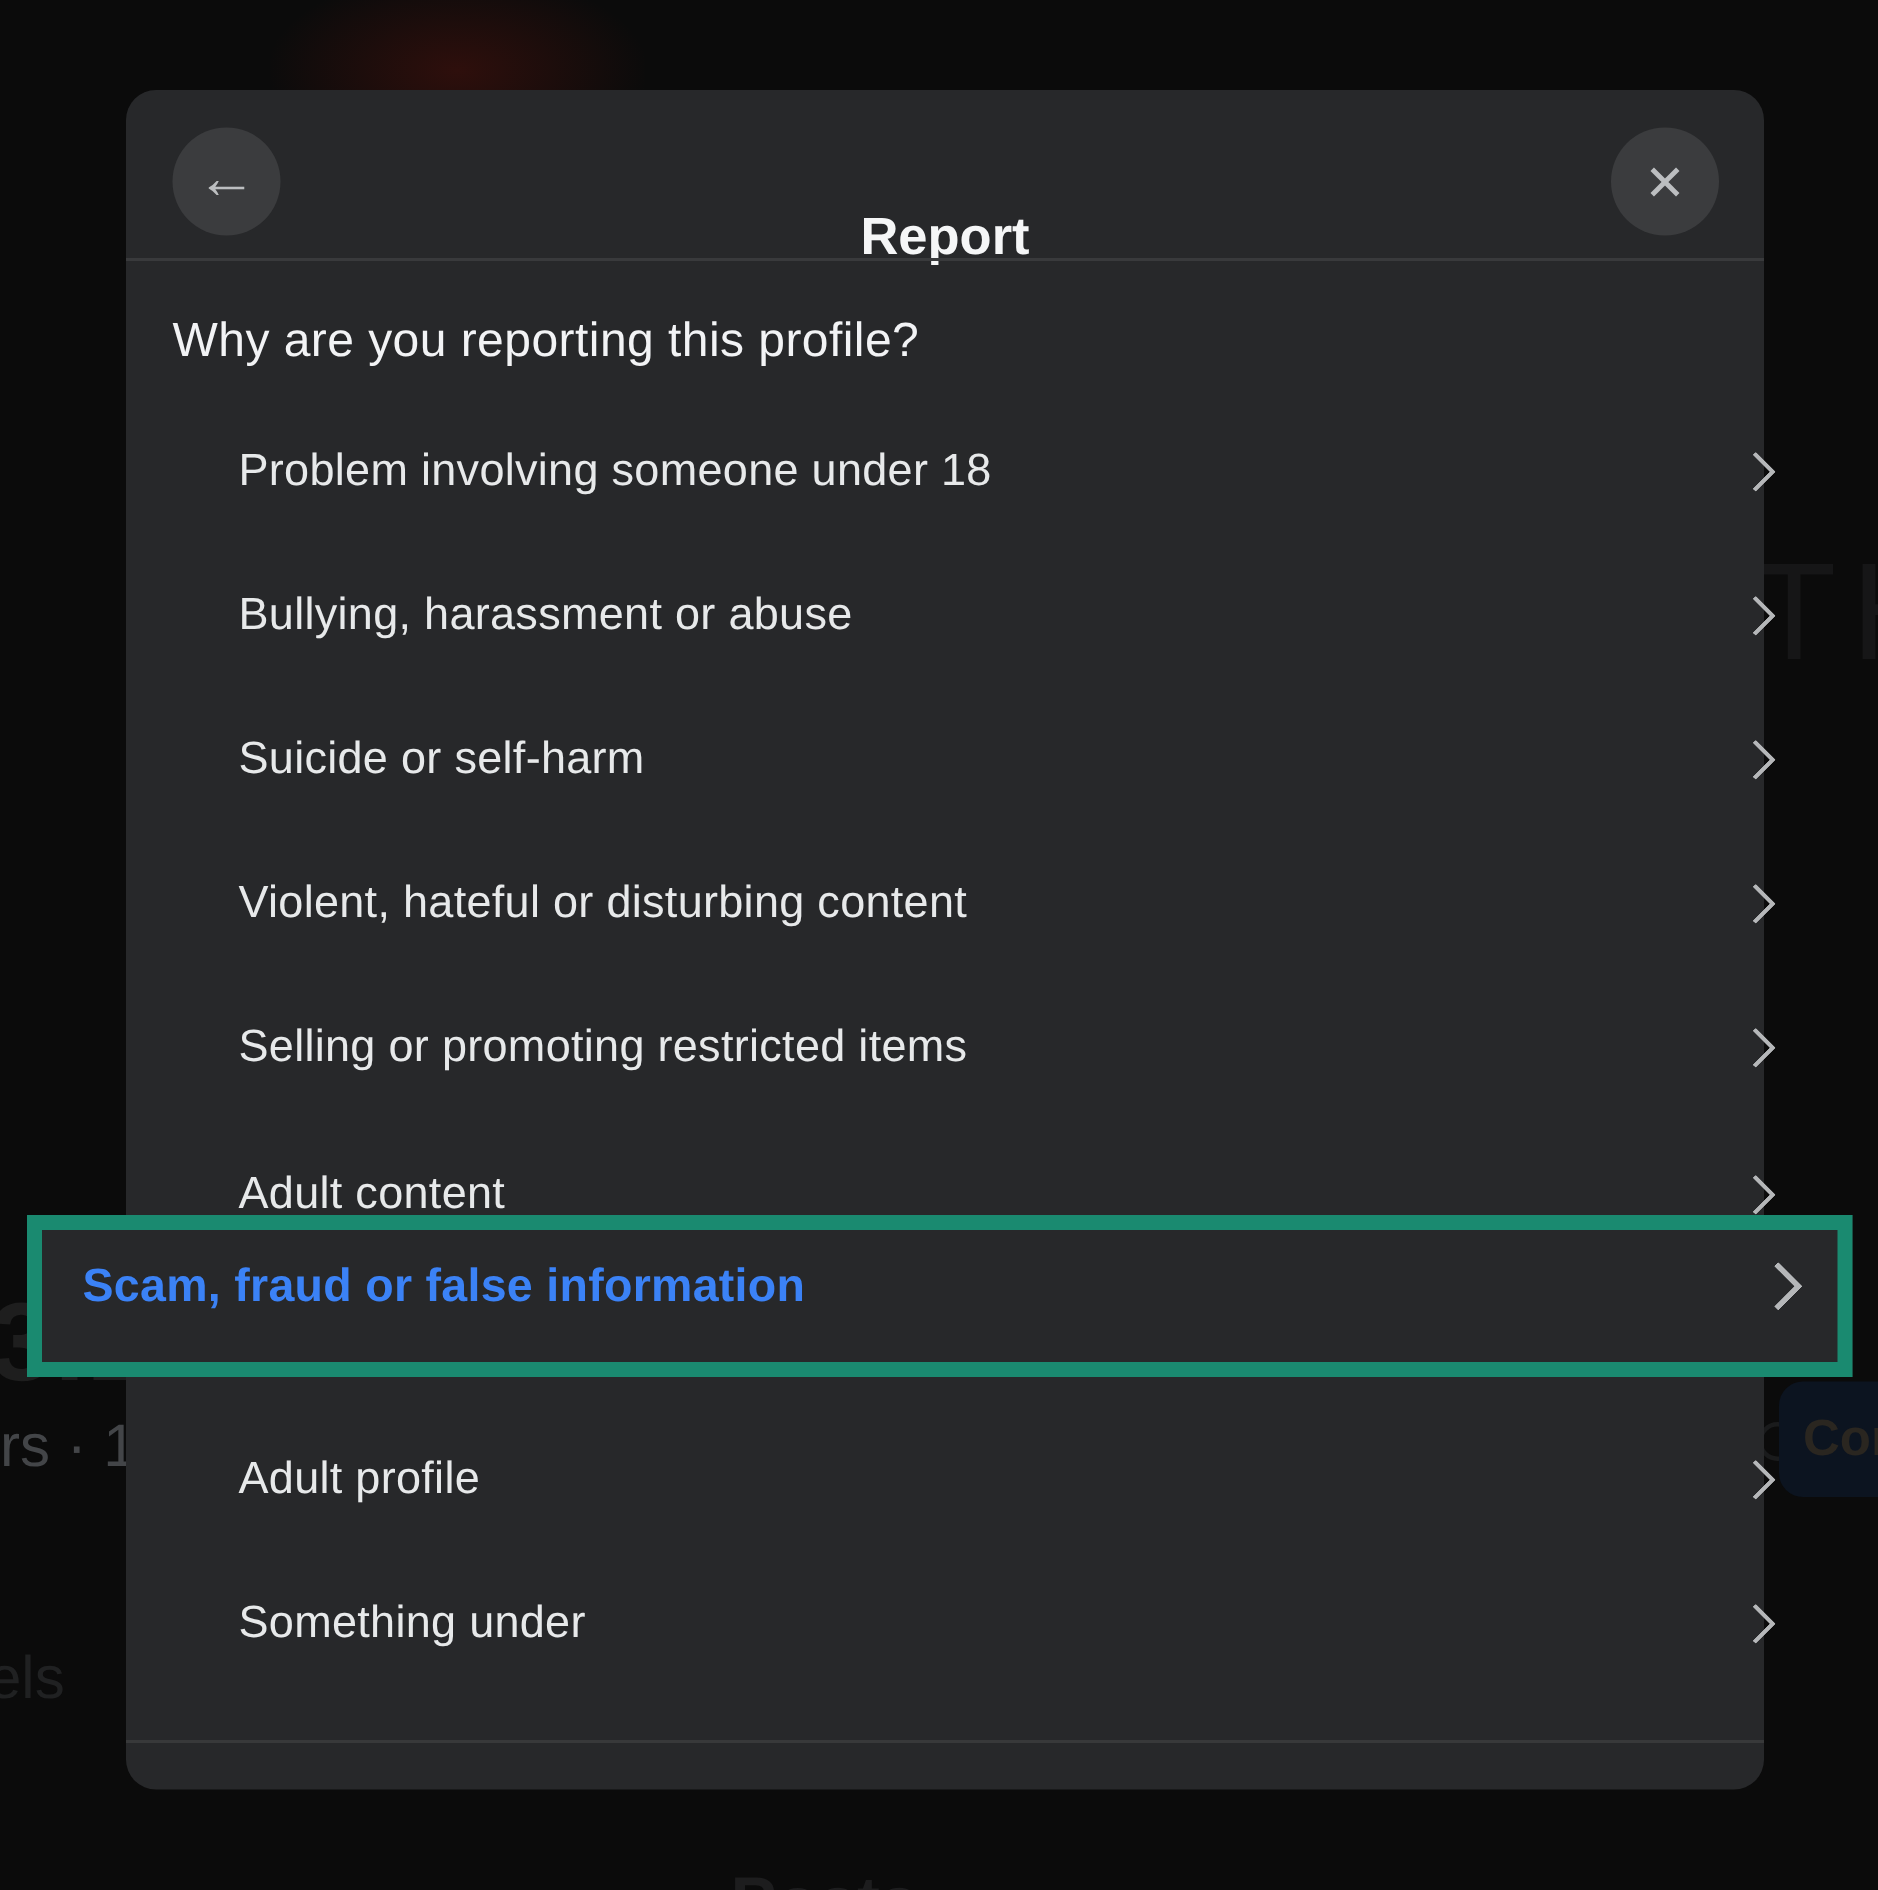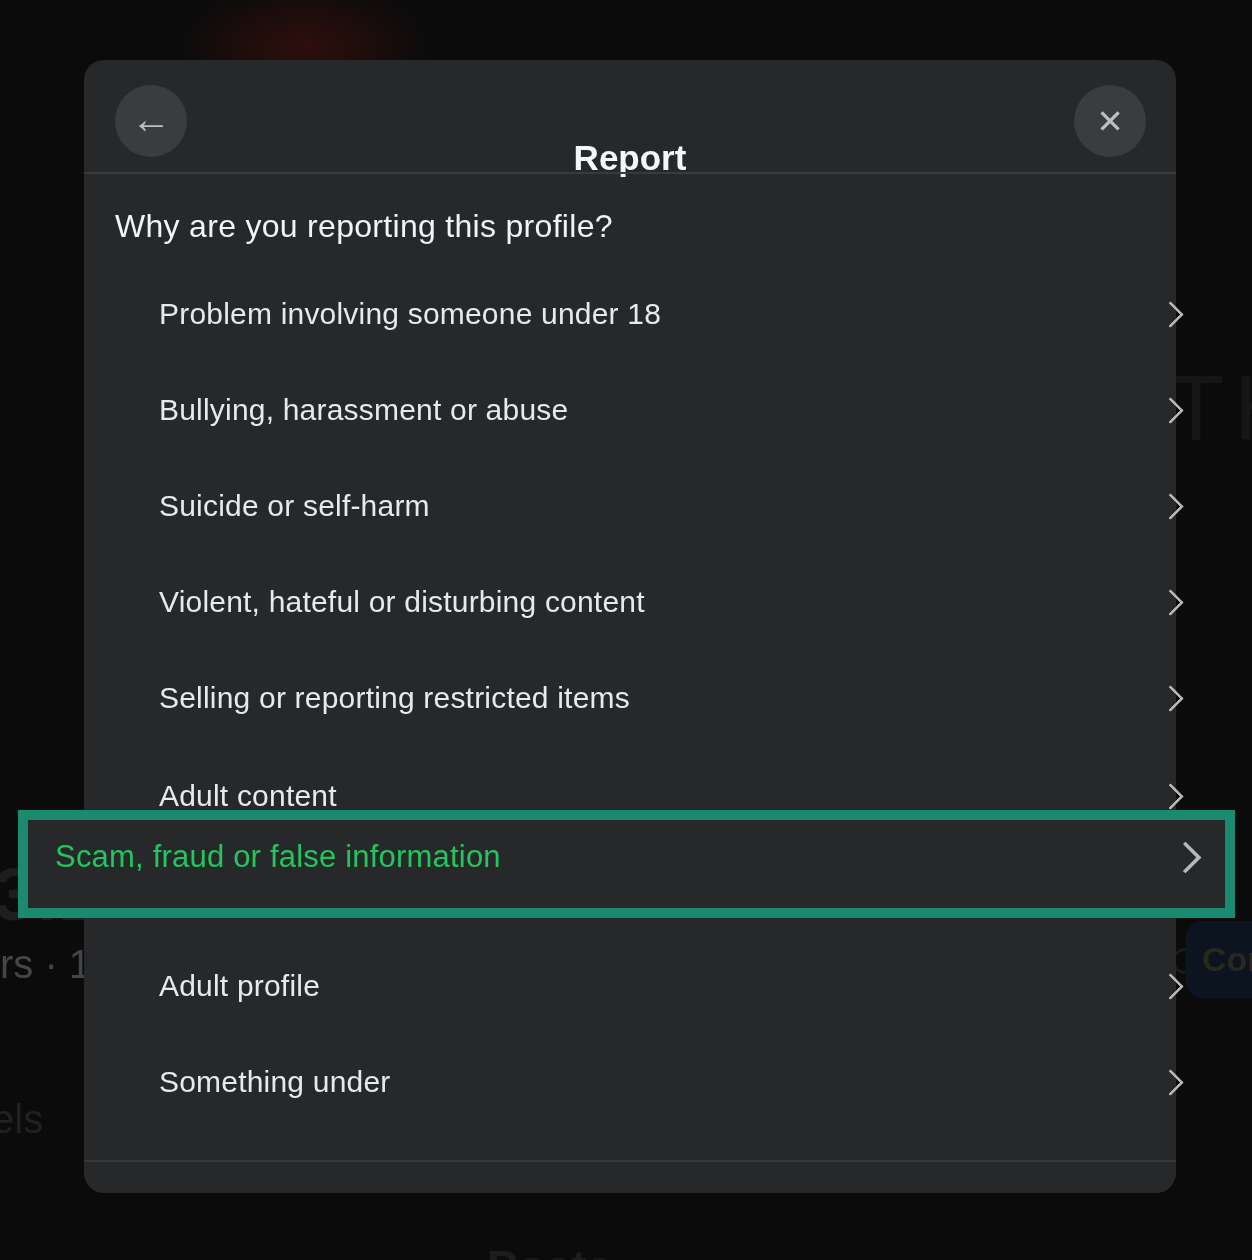--- a/index.html
+++ b/index.html
@@ -65,21 +65,21 @@
   
   .annotation{
     position:absolute;left:18px;top:810px;width:1217px;height:108px;box-sizing:border-box;
     border:10px solid #1a8a70;background:#27282a;z-index:3;
   }
   .annotation .hl-row{
     position:absolute;left:0;top:0;width:100%;height:100%;box-sizing:border-box;
     padding:0 28px 14px 27px;display:flex;align-items:center;justify-content:space-between;
     cursor:pointer;
   }
-  .hl-label{font-size:31px;font-weight:400;color:#22c55e;letter-spacing:.2px;}
+  .hl-label{font-size:31px;font-weight:700;color:#3b82f6;letter-spacing:.2px;}
   .hl-chev{width:19px;height:19px;border-top-width:4px;border-right-width:4px;}
 </style>
 </head>
 <body>
 
 <div id="screen">
 
   <div class="red-smudge"></div>
   <div class="frag big-number">3.1</div>
   <div class="frag followers">rs · 17</div>
@@ -113,21 +113,21 @@
     </div>
     <div class="row r1">
       <span class="row-label">Bullying, harassment or abuse</span>
       <span class="chev"></span>
     </div>
     <div class="row r3">
       <span class="row-label">Violent, hateful or disturbing content</span>
       <span class="chev"></span>
     </div>
     <div class="row r4">
-      <span class="row-label">Selling or reporting restricted items</span>
+      <span class="row-label">Selling or promoting restricted items</span>
       <span class="chev"></span>
     </div>
     <div class="row r5">
       <span class="row-label">Adult content</span>
       <span class="chev"></span>
     </div>
     <div class="row r6">
       <span class="row-label">Adult profile</span>
       <span class="chev"></span>
     </div>

